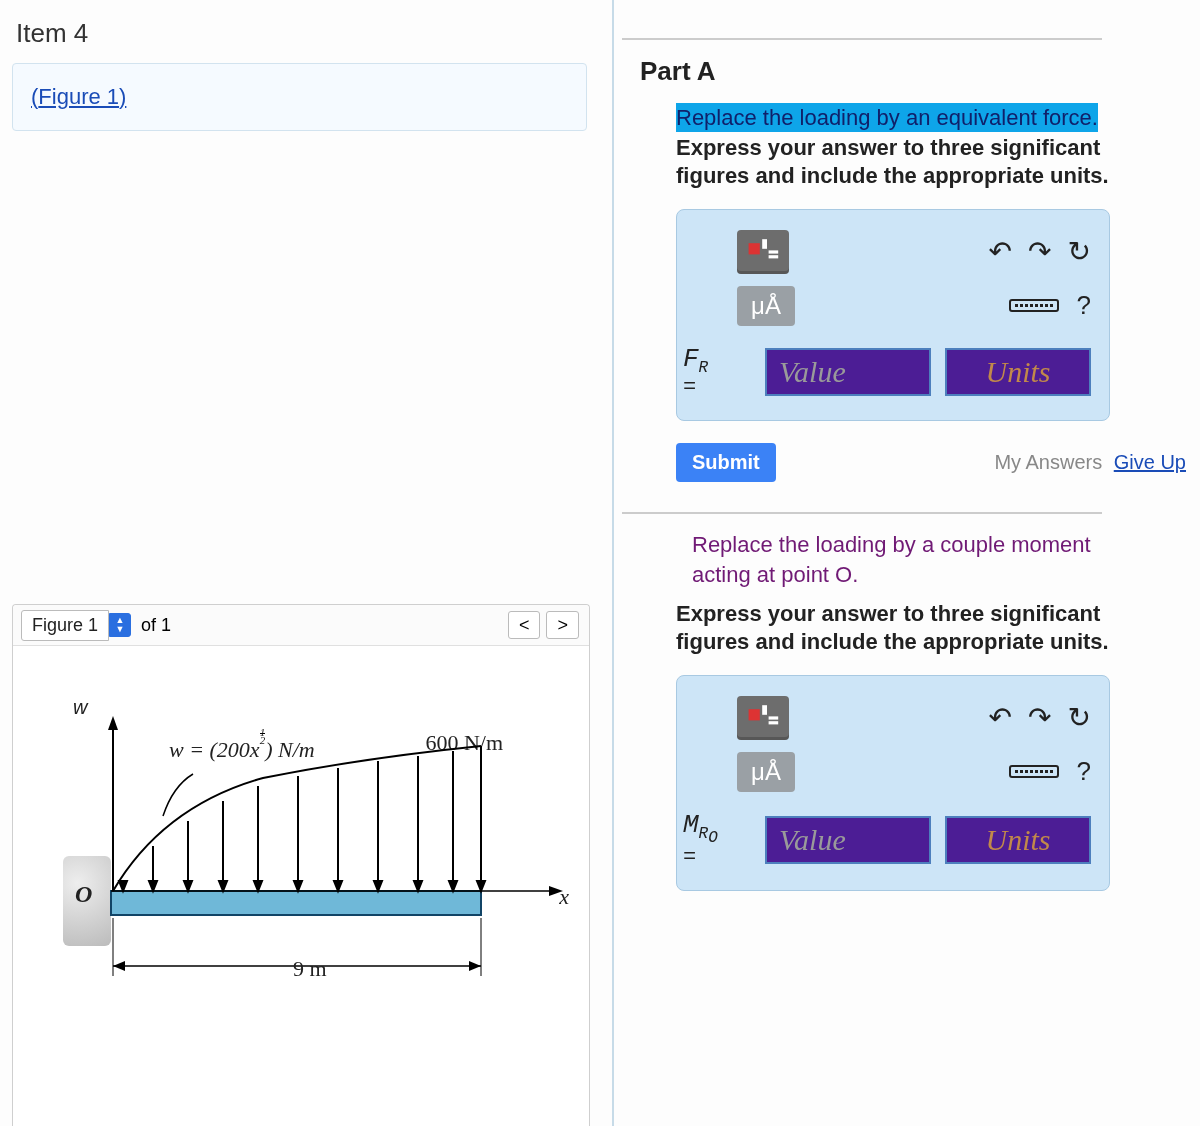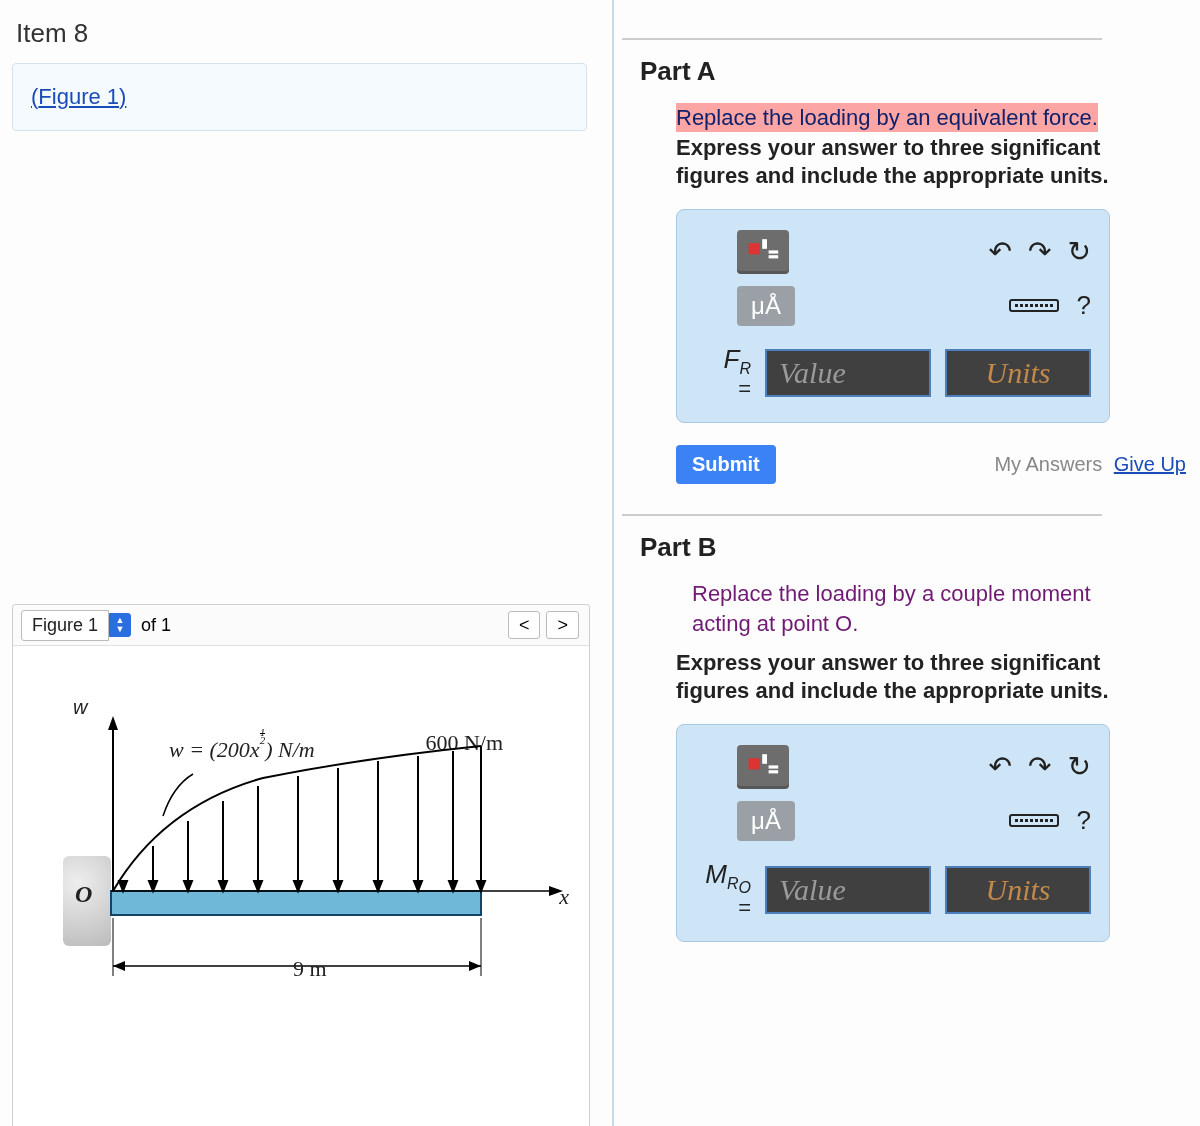--- a/index.html
+++ b/index.html
@@ -131,21 +131,21 @@
   .O-label {
     position:absolute; left:32px; top:195px; font-size:24px; font-style:italic; font-family:'Times New Roman', serif; z-index:5; font-weight:bold;
   }
   svg.diagram { position:absolute; left:0; top:0; }
 
   
   .hr { border-top:2px solid #ccc; margin: 20px 0 16px -18px; width:480px;}
   .part-title { font-size:26px; font-weight:bold; margin-bottom:16px; }
   .question-body { padding-left:36px; width:470px; }
   .highlight {
-    background:#fca5a5;
+    background:#0ea5e9;
     color:#10206a;
     font-size:22px;
     padding:2px 0;
     line-height:1.4;
   }
   .prompt-text {
     font-size:22px;
     color:#701a75;
     line-height:1.35;
     margin:4px 0 10px 16px;
@@ -177,27 +177,27 @@
   .row2 { margin-top:12px; display:flex; align-items:center; }
   .tr2-right { margin-left:auto; display:flex; gap:18px; align-items:center; font-size:26px; }
   .mu-btn {
     background:#9aa0a5; color:#fff; border-radius:4px;
     width:58px; height:40px; font-size:24px;
     display:flex; align-items:center; justify-content:center;
     font-family:Liberation Sans, sans-serif;
   }
   .answer-line { display:flex; align-items:center; gap:14px; margin:18px 0 2px -54px;}
   .var-label {
-    font-family:Liberation Sans, sans-serif; font-style:italic; font-size:26px;
-    width:70px; text-align:right;
+    font-family:Liberation Mono, monospace; font-style:italic; font-size:26px;
+    width:70px; text-align:left;
   }
   .var-label .eq { display:block; font-style:normal; font-size:22px; margin-top:-2px;}
   .var-label sub { font-size:16px; font-style:italic;}
   .field {
-    background:#404040; border:2px solid #4d7fbd; height:48px;
+    background:#4c1d95; border:2px solid #4d7fbd; height:48px;
     display:flex; align-items:center; justify-content:flex-start;
     font-family:'Times New Roman',serif; font-style:italic; color:#9a9a9a;
     font-size:30px; padding:0 12px;
   }
   .value-field { width:170px; }
   .units-field { width:150px; color:#c2894a; justify-content:center; padding:0;}
   .submit-row { display:flex; align-items:center; margin: 22px 0 30px 36px; }
   .submit-btn {
     background:#3b82f6; color:#fff; font-weight:bold; font-size:20px;
     border:none; padding:8px 16px; border-radius:4px;
@@ -205,21 +205,21 @@
   .links { margin-left:auto; font-size:20px; color:#888; }
   .links a { color:#1a4cb7; text-decoration:underline; margin-left:6px;}
   .units-tool svg { width:32px; height:30px; }
   .kbd-icon { border:2px solid #222; border-radius:3px; padding:2px 3px; display:inline-flex; }
   .kbd-icon span { display:inline-block; width:3px; height:3px; background:#222; margin:1px; }
 </style>
 </head>
 <body>
 
 <div class="left">
-  <div class="item-title">Item 8</div>
+  <div class="item-title">Item 4</div>
 
   <div class="fig-link-box">
     <a href="#">Figure 1</a>
   </div>
 
   <div class="figure-panel">
     <div class="figure-header">
       <div class="fig-select">
         <span class="box">Figure 1</span>
         <span class="spin">
@@ -354,21 +354,20 @@
   <div class="submit-row">
     <button class="submit-btn">Submit</button>
     <div class="links">
       <span>My Answers</span>
       <a href="#">Give Up</a>
     </div>
   </div>
 
   <div class="hr"></div>
 
-  <div class="part-title">Part B</div>
   <div class="question-body">
     <div class="prompt-text">Replace the loading by a couple moment acting at point O.</div>
     <div class="instruct">Express your answer to three significant figures and include the appropriate units.</div>
 
     <div class="answer-widget">
       <div class="toolbar-row">
         <div class="tool-btn units-tool">
           <svg viewBox="0 0 40 32">
               <rect x="2" y="5" width="14" height="14" fill="#d33"></rect>
               <rect x="19" y="0" width="6" height="12" fill="#fff"></rect>

